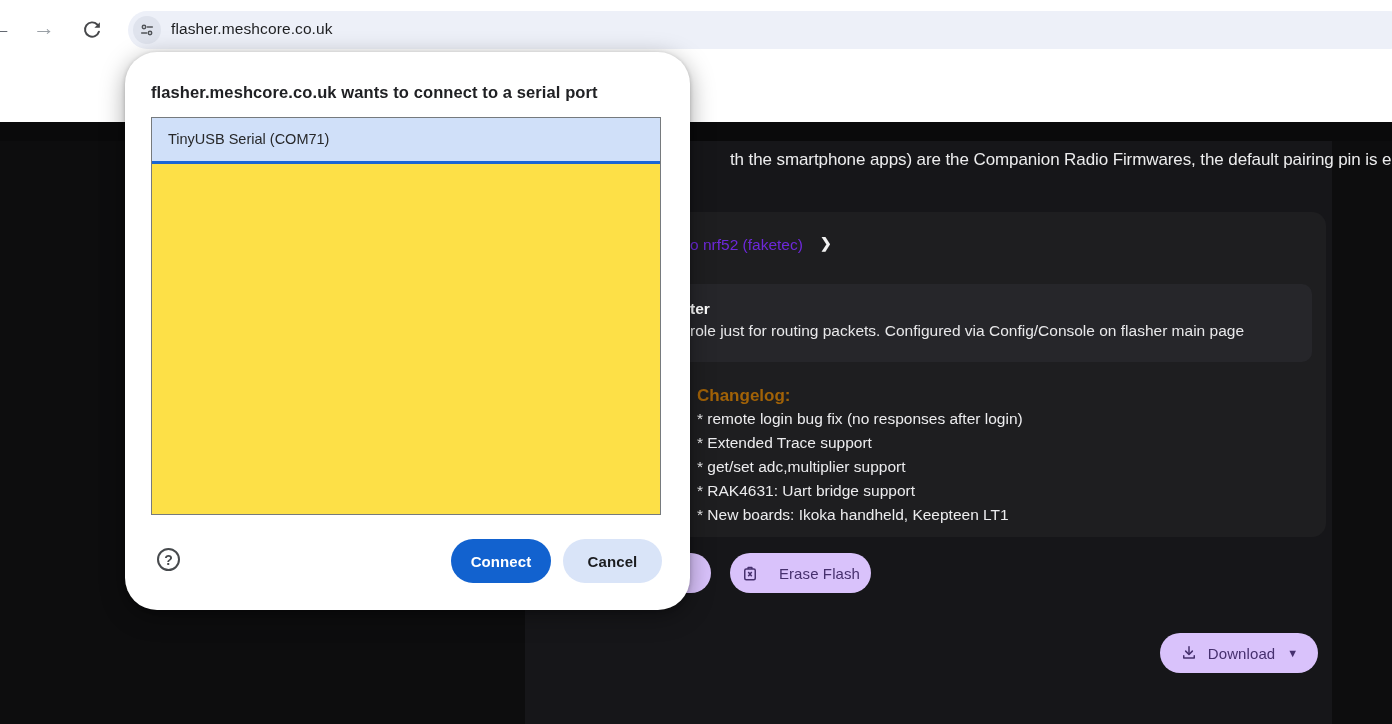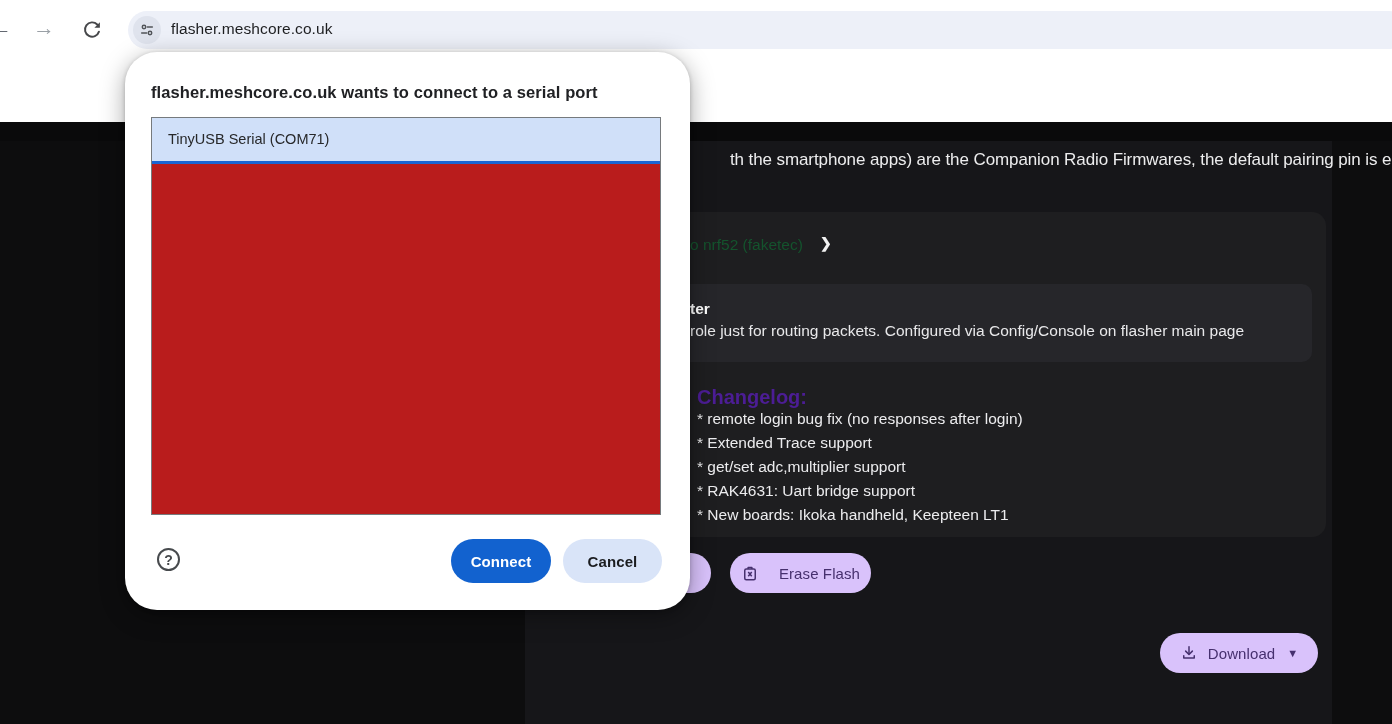--- a/index.html
+++ b/index.html
@@ -19,40 +19,40 @@
   .url-text{position:absolute;left:43px;top:9px;font-size:15.5px;color:#1d1e20;letter-spacing:.1px;text-align:right;}
   
   .white-strip{position:absolute;left:0;top:52px;width:1392px;height:70px;background:#ffffff;}
   .notice-clip{position:absolute;left:0;top:0;width:129px;height:70px;overflow:hidden;}
   
   .page-dark{position:absolute;left:0;top:122px;width:1392px;height:602px;background:#0d0d0e;}
   .dark-topbar{position:absolute;left:0;top:122px;width:1392px;height:19px;background:#0a0a0b;}
   .content-col{position:absolute;left:525px;top:141px;width:807px;height:583px;background:#161619;}
   .intro-text{position:absolute;left:730px;top:150px;white-space:nowrap;font-size:17px;color:#ededee;letter-spacing:-.1px;}
   .card{position:absolute;left:540px;top:212px;width:786px;height:325px;background:#1e1e20;border-radius:14px;}
-  .board-row-label{position:absolute;left:690px;top:236px;font-size:15.5px;color:#14532d;}
+  .board-row-label{position:absolute;left:690px;top:236px;font-size:15.5px;color:#6d28d9;}
   .board-chevron{position:absolute;left:820px;top:235px;font-size:14px;font-weight:700;color:#f2f2f2;}
   .info-box{position:absolute;left:556px;top:284px;width:756px;height:78px;background:#26262a;border-radius:10px;}
   .info-title{position:absolute;left:690px;top:300px;font-size:15.5px;font-weight:700;color:#ffffff;text-align:center;}
   .info-desc{position:absolute;left:690px;top:322px;font-size:15.5px;color:#e8e8ea;white-space:nowrap;}
-  .changelog-title{position:absolute;left:697px;top:386px;font-size:20px;font-weight:700;color:#4c1d95;}
+  .changelog-title{position:absolute;left:697px;top:386px;font-size:17px;font-weight:700;color:#a16207;}
   .changelog-item{position:absolute;left:697px;font-size:15.5px;color:#ececee;white-space:nowrap;}
   
   .pill{position:absolute;height:40px;border-radius:20px;background:#d9c2fb;display:flex;align-items:center;justify-content:center;gap:10px;cursor:pointer;}
   .pill-label{font-size:15px;color:#46306e;letter-spacing:.1px;}
   .pill-hidden{left:628px;top:553px;width:83px;}
   .pill-erase{left:730px;top:553px;width:141px;gap:20px;}
   .pill-flash{left:535px;top:633px;width:107px;}
   .pill-download{left:1160px;top:633px;width:158px;}
   .caret{font-size:11px;color:#46306e;margin-left:2px;}
   
   .dialog{position:absolute;left:125px;top:52px;width:565px;height:558px;background:#ffffff;border-radius:32px;
     box-shadow:0 6px 24px rgba(0,0,0,.35),0 1px 4px rgba(0,0,0,.2);z-index:40;}
   .dialog-title{position:absolute;left:26px;top:31px;width:515px;font-size:16.5px;font-weight:700;color:#202124;letter-spacing:.1px;}
-  .port-listbox{position:absolute;left:26px;top:65px;width:510px;height:398px;border:1px solid #767a7d;background:#b91c1c;box-sizing:border-box;overflow:hidden;}
+  .port-listbox{position:absolute;left:26px;top:65px;width:510px;height:398px;border:1px solid #767a7d;background:#fde047;box-sizing:border-box;overflow:hidden;}
   .port-row{position:relative;width:100%;height:43px;background:#d0e0f9;border-bottom:3px solid #1a65d3;cursor:pointer;}
   .port-row-label{position:absolute;left:16px;top:13px;font-size:14.5px;color:#27282a;}
   .help-circle{position:absolute;left:32px;top:496px;width:23px;height:23px;border:2px solid#474a4d;border-radius:50%;
     display:flex;align-items:center;justify-content:center;font-size:14px;font-weight:700;color:#474a4d;cursor:pointer;box-sizing:border-box;}
   .dlg-btn{position:absolute;top:487px;height:44px;border:none;border-radius:22px;font-family:"Liberation Sans",sans-serif;
     font-size:15px;font-weight:700;cursor:pointer;letter-spacing:.1px;}
   .btn-connect{left:326px;width:100px;background:#1262cf;color:#ffffff;}
   .btn-cancel{left:438px;width:99px;background:#d9e4f8;color:#1b1c1f;}
   svg{display:block;}
 </style>

